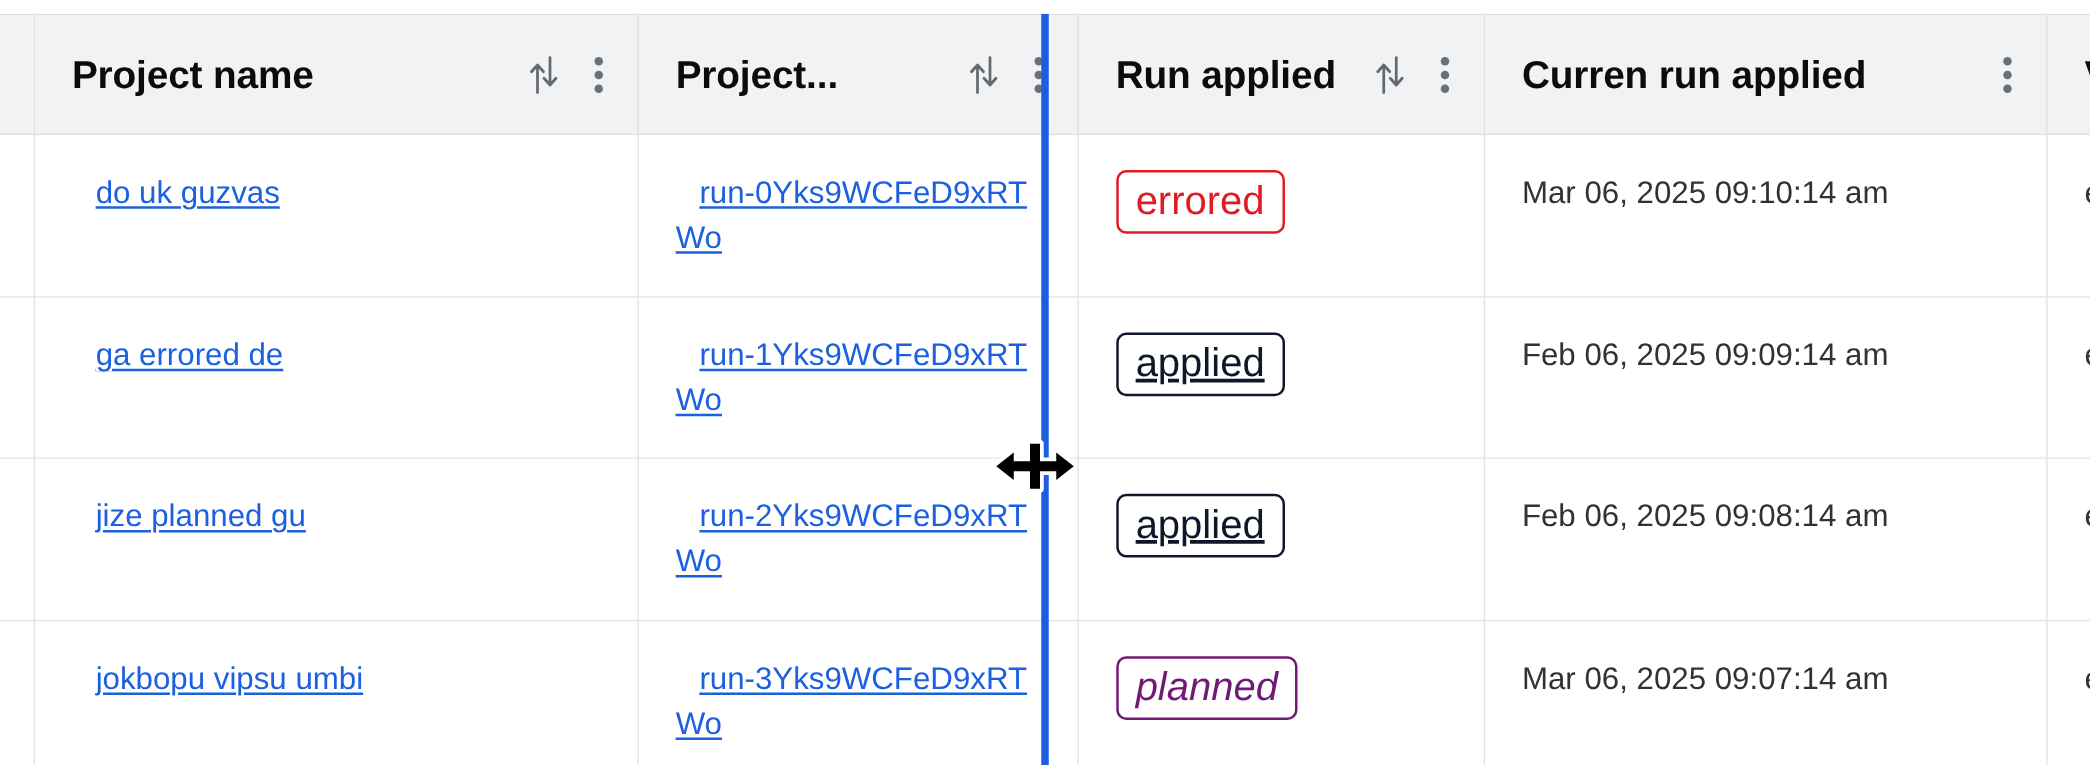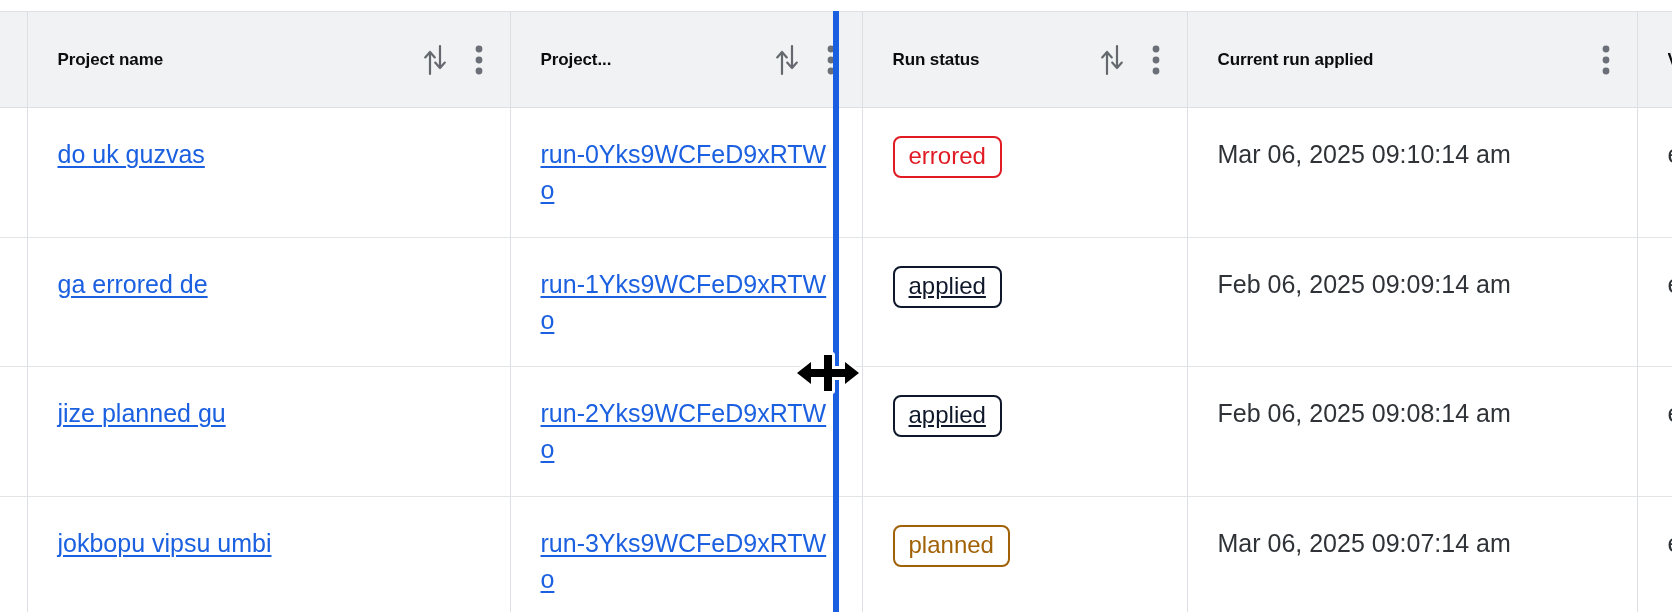--- a/index.html
+++ b/index.html
@@ -44,21 +44,21 @@
   thead th {
     background: #f1f2f3;
     border-right: 1px solid #dcdfe3;
     border-bottom: 1px solid #dcdfe3;
     border-top: 1px solid #dcdfe3;
     height: 96px;
     padding: 0 0 0 30px;
     text-align: center;
     vertical-align: middle;
     font-weight: bold;
-    font-size: 17px;
+    font-size: 31px;
     color: #0b0c0e;
     box-sizing: border-box;
   }
   thead th.th-select {
     padding: 0;
     border-right: 1px solid #dcdfe3;
   }
   thead th.th-overflow {
     border-right: none;
   }
@@ -107,35 +107,36 @@
   tbody td.td-select { padding: 0; }
   tbody td.td-overflow { border-right: none; }
 
   a.cell-link {
     color: #1b60e0;
     text-decoration: underline;
     text-underline-offset: 3px;
     text-decoration-thickness: 2px;
     word-break: break-all;
     cursor: pointer;
+    margin-left: 19px;
   }
   .run-link { display: inline; }
 
   .status-badge {
     display: inline-block;
     border: 2px solid currentColor;
     border-radius: 8px;
     padding: 5px 14px 7px 14px;
-    font-size: 24px;
+    font-size: 32px;
     line-height: 1.1;
     white-space: nowrap;
   }
   .status-errored { color: #e01b24; }
   .status-applied { color: #0f172a; text-decoration: underline; }
-  .status-planned { color: #a16207; }
+  .status-planned { color: #701a75; font-style: italic; }
 
   .date-cell { white-space: nowrap; color: #2f3337; }
 
   
   .resize-divider {
     position: absolute;
     top: 11px;
     left: 833px;
     width: 6px;
     height: 601px;
@@ -217,41 +218,41 @@
                 <circle cx="4" cy="4" r="3.4"></circle>
                 <circle cx="4" cy="15" r="3.4"></circle>
                 <circle cx="4" cy="26" r="3.4"></circle>
               </svg>
             </span>
           </div>
         </th>
 
         <th>
           <div class="th-inner">
-            <span class="th-label">Run status</span>
+            <span class="th-label">Run applied</span>
             <span class="th-spacer"></span>
             <span class="icon-btn sort">
               <svg width="26" height="34" viewBox="0 0 26 34" fill="none">
                 <path d="M8 31 L8 9 M8 9 L3.2 14.4 M8 9 L12.8 14.4" stroke="#64686f" stroke-width="2.2" stroke-linecap="round" stroke-linejoin="round"></path>
                 <path d="M18 3 L18 25 M18 25 L13.2 19.6 M18 25 L22.8 19.6" stroke="#64686f" stroke-width="2.2" stroke-linecap="round" stroke-linejoin="round"></path>
               </svg>
             </span>
             <span class="icon-btn kebab">
               <svg width="8" height="30" viewBox="0 0 8 30" fill="#6b7078">
                 <circle cx="4" cy="4" r="3.4"></circle>
                 <circle cx="4" cy="15" r="3.4"></circle>
                 <circle cx="4" cy="26" r="3.4"></circle>
               </svg>
             </span>
           </div>
         </th>
 
         <th>
           <div class="th-inner">
-            <span class="th-label">Current run applied</span>
+            <span class="th-label">Curren run applied</span>
             <span class="th-spacer"></span>
             <span class="icon-btn kebab">
               <svg width="8" height="30" viewBox="0 0 8 30" fill="#6b7078">
                 <circle cx="4" cy="4" r="3.4"></circle>
                 <circle cx="4" cy="15" r="3.4"></circle>
                 <circle cx="4" cy="26" r="3.4"></circle>
               </svg>
             </span>
           </div>
         </th>

